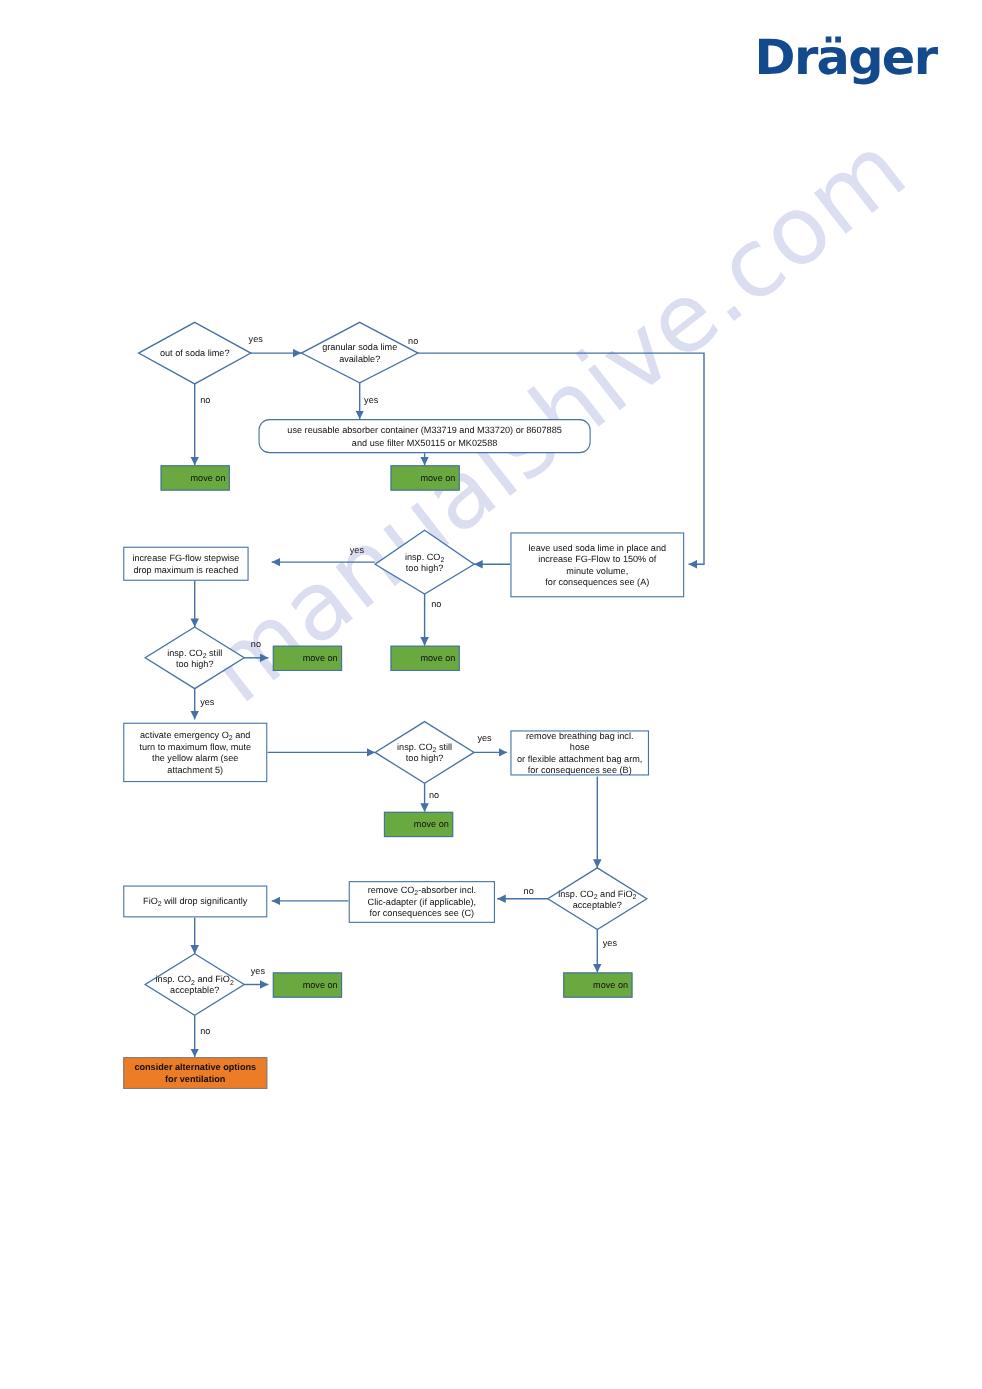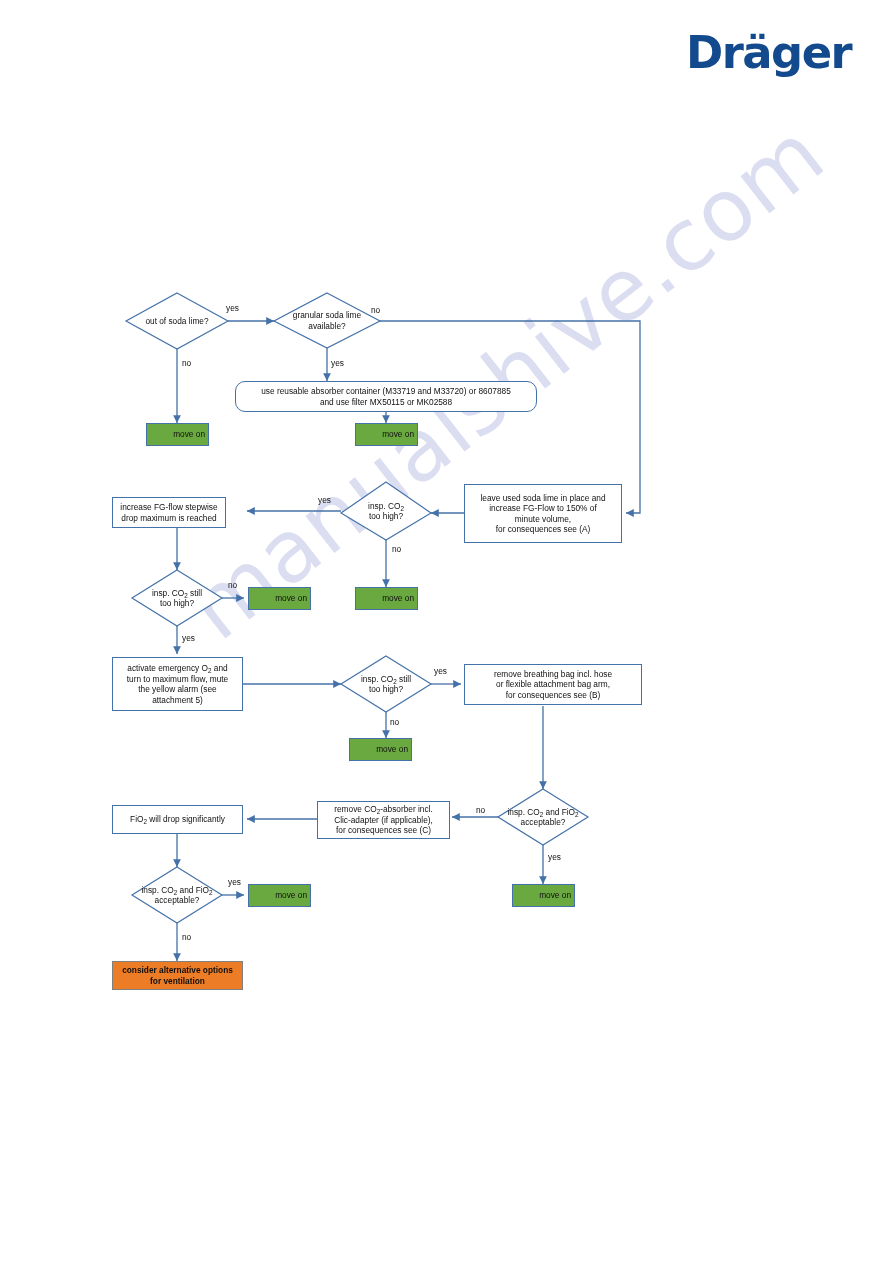--- a/index.html
+++ b/index.html
@@ -289,21 +289,21 @@
       <span class="lbl">
         <span>insp. CO</span><sub>2</sub><span> still</span><br>
         <span>too high?</span>
       </span>
     </div>
 
     <div class="node term-green" style="left:349px;top:738px;width:63px;height:23px;">
       <span class="lbl">move on</span>
     </div>
 
-    <div class="node proc" style="left:464px;top:664px;width:178px;height:41px;">
+    <div class="node proc" style="left:464px;top:664px;width:126px;height:41px;">
       <span class="lbl">
         <span>remove breathing bag incl. hose</span><br>
         <span>or flexible attachment bag arm,</span><br>
         <span>for consequences see (B)</span>
       </span>
     </div>
 
     <div class="node dec" style="left:498px;top:789px;width:90px;height:56px;">
       <span class="lbl">
         <span>insp. CO</span><sub>2</sub><span> and FiO</span><sub>2</sub><br>

